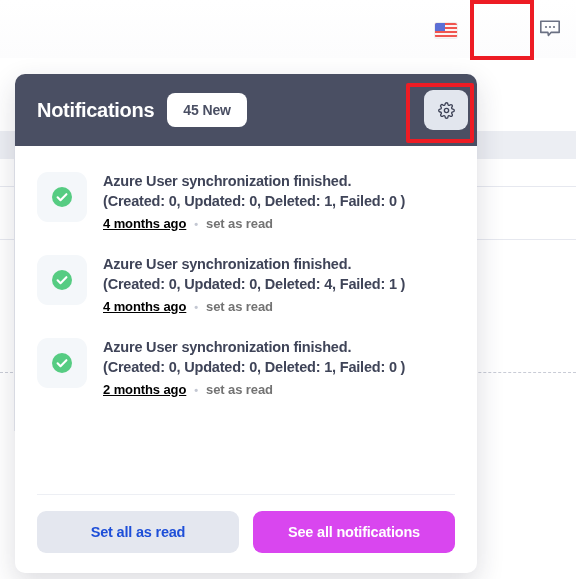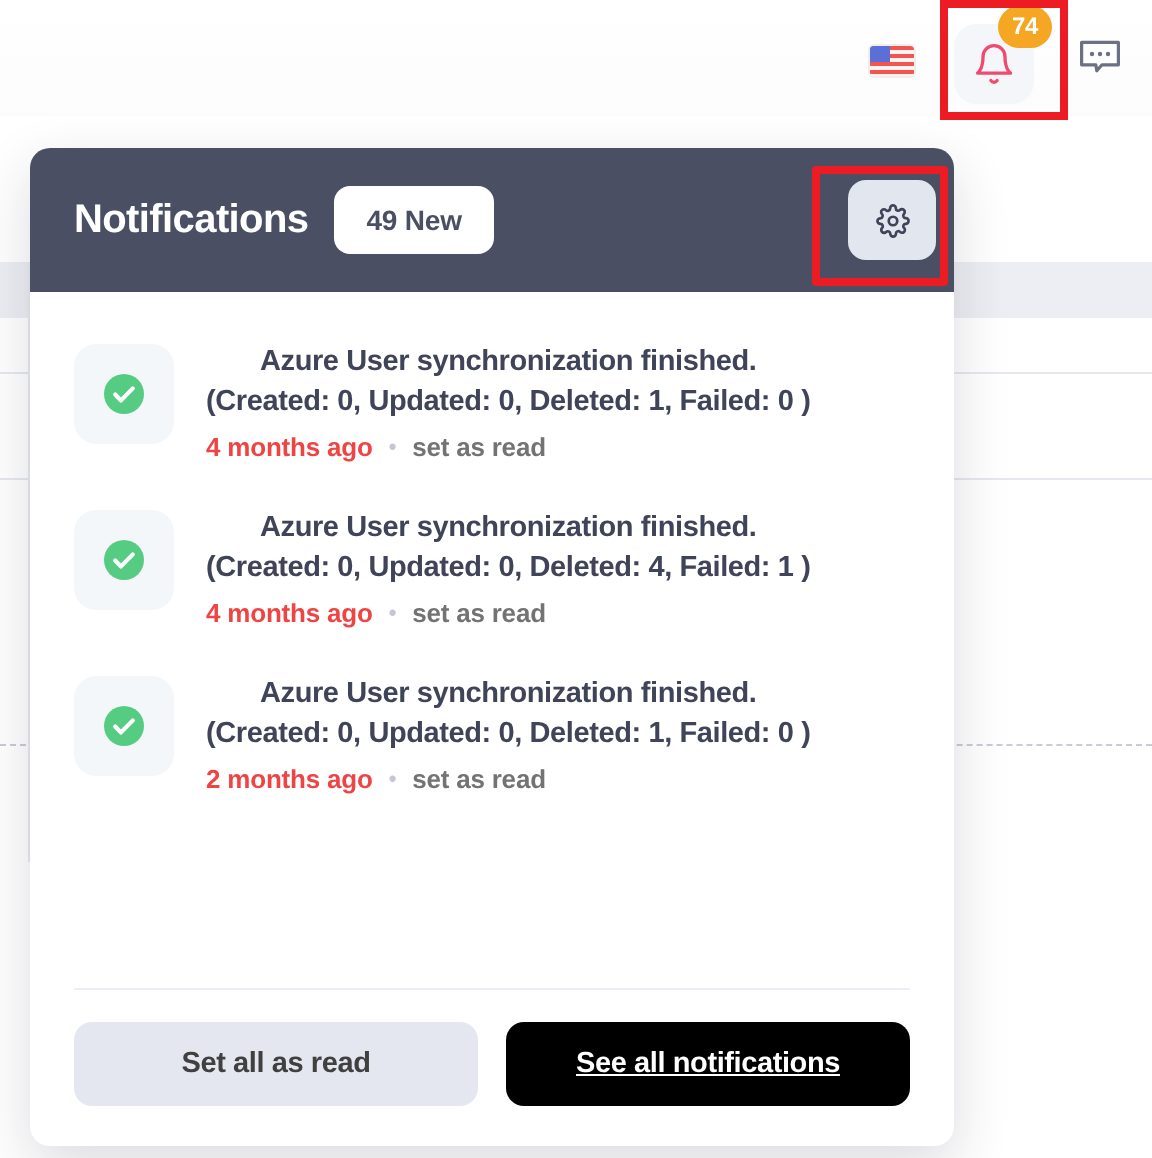--- a/index.html
+++ b/index.html
@@ -196,21 +196,20 @@
     overflow: hidden;
     padding-top: 14px;
     position: relative;
   }
   .notif-item {
     display: flex;
     align-items: flex-start;
     padding: 10px 22px 12px 22px;
     box-sizing: border-box;
     cursor: pointer;
-    text-align: center;
   }
   .notif-icon-box {
     flex: 0 0 auto;
     width: 50px;
     height: 50px;
     border-radius: 11px;
     background: #f4f7fa;
     display: flex;
     align-items: center;
     justify-content: center;
@@ -230,21 +229,21 @@
   }
   .notif-meta {
     margin-top: 5px;
     font-size: 13px;
     font-weight: bold;
     letter-spacing: -0.1px;
     display: flex;
     align-items: center;
     gap: 8px;
   }
-  .notif-time { color: #ef4444; }
+  .notif-time { color: #000000; text-decoration: underline; }
   .notif-dot  { color: #c3c7d2; font-size: 11px; }
   .notif-read { color: #737373; cursor: pointer; }
 
   .notif-divider {
     height: 1px;
     background: #edeff4;
     margin: 0 22px;
   }
   .notif-footer {
     flex: 0 0 auto;
@@ -259,26 +258,25 @@
     border-radius: 9px;
     border: none;
     font-family: "Liberation Sans", sans-serif;
     font-size: 14.5px;
     font-weight: bold;
     letter-spacing: -0.2px;
     cursor: pointer;
   }
   .btn-secondary {
     background: #e4e7ef;
-    color: #404040;
+    color: #1d4ed8;
   }
   .btn-primary {
-    background: #000000;
+    background: #d946ef;
     color: #ffffff;
-    text-decoration: underline;
   }
 </style>
 </head>
 <body>
 
 <div id="page-bg">
   <div class="bg-topbar"></div>
 
   <div class="bg-band" style="top:131px;height:28px;"></div>
   <div class="bg-line" style="left:0;top:186px;width:576px;"></div>
@@ -287,45 +285,36 @@
   <div class="bg-vline" style="left:14px;top:131px;height:300px;"></div>
 </div>
 
 <div class="topicons">
 
   <div class="flag-icon">
     <div class="flag-red"></div>
     <div class="flag-blue"></div>
   </div>
 
-  <div class="bell-wrap">
-    <div class="bell-box">
-      <svg width="22" height="22" viewBox="0 0 24 24" fill="none" stroke="#ef4b6e" stroke-width="1.8" stroke-linecap="round" stroke-linejoin="round">
-        <path d="M18 8a6 6 0 1 0-12 0c0 7-3 9-3 9h18s-3-2-3-9"></path>
-        <path d="M13.7 21a2 2 0 0 1-3.4 0"></path>
-      </svg>
-    </div>
-    <div class="bell-badge">74</div>
-  </div>
 
   <div class="chat-box">
     <svg width="24" height="22" viewBox="0 0 24 22" fill="none" stroke="#6b7183" stroke-width="1.6" stroke-linejoin="round">
       <path d="M2.8 3.2h18.4v11.2H13l-2.6 3-0.5-3H2.8z"></path>
       <circle cx="8" cy="9" r="1.1" fill="#6b7183" stroke="none"></circle>
       <circle cx="12" cy="9" r="1.1" fill="#6b7183" stroke="none"></circle>
       <circle cx="16" cy="9" r="1.1" fill="#6b7183" stroke="none"></circle>
     </svg>
   </div>
 </div>
 
 <div id="notif-panel">
 
   <div class="notif-header">
     <span class="notif-title">Notifications</span>
-    <span class="notif-count">49 New</span>
+    <span class="notif-count">45 New</span>
     <div class="notif-settings">
       <svg width="17" height="17" viewBox="0 0 24 24" fill="none" stroke="#3f4458" stroke-width="1.9" stroke-linecap="round" stroke-linejoin="round">
         <circle cx="12" cy="12" r="3"></circle>
         <path d="M19.4 15a1.65 1.65 0 0 0 .33 1.82l.06.06a2 2 0 1 1-2.83 2.83l-.06-.06a1.65 1.65 0 0 0-1.82-.33 1.65 1.65 0 0 0-1 1.51V21a2 2 0 1 1-4 0v-.09A1.65 1.65 0 0 0 9 19.4a1.65 1.65 0 0 0-1.82.33l-.06.06a2 2 0 1 1-2.83-2.83l.06-.06a1.65 1.65 0 0 0 .33-1.82 1.65 1.65 0 0 0-1.51-1H3a2 2 0 1 1 0-4h.09A1.65 1.65 0 0 0 4.6 9a1.65 1.65 0 0 0-.33-1.82l-.06-.06a2 2 0 1 1 2.83-2.83l.06.06A1.65 1.65 0 0 0 9 4.6a1.65 1.65 0 0 0 1-1.51V3a2 2 0 1 1 4 0v.09a1.65 1.65 0 0 0 1 1.51 1.65 1.65 0 0 0 1.82-.33l.06-.06a2 2 0 1 1 2.83 2.83l-.06.06A1.65 1.65 0 0 0 19.4 9v0a1.65 1.65 0 0 0 1.51 1H21a2 2 0 1 1 0 4h-.09a1.65 1.65 0 0 0-1.51 1z"></path>
       </svg>
     </div>
   </div>
 
   <div class="notif-list" id="notif-list">
       <div class="notif-item">

